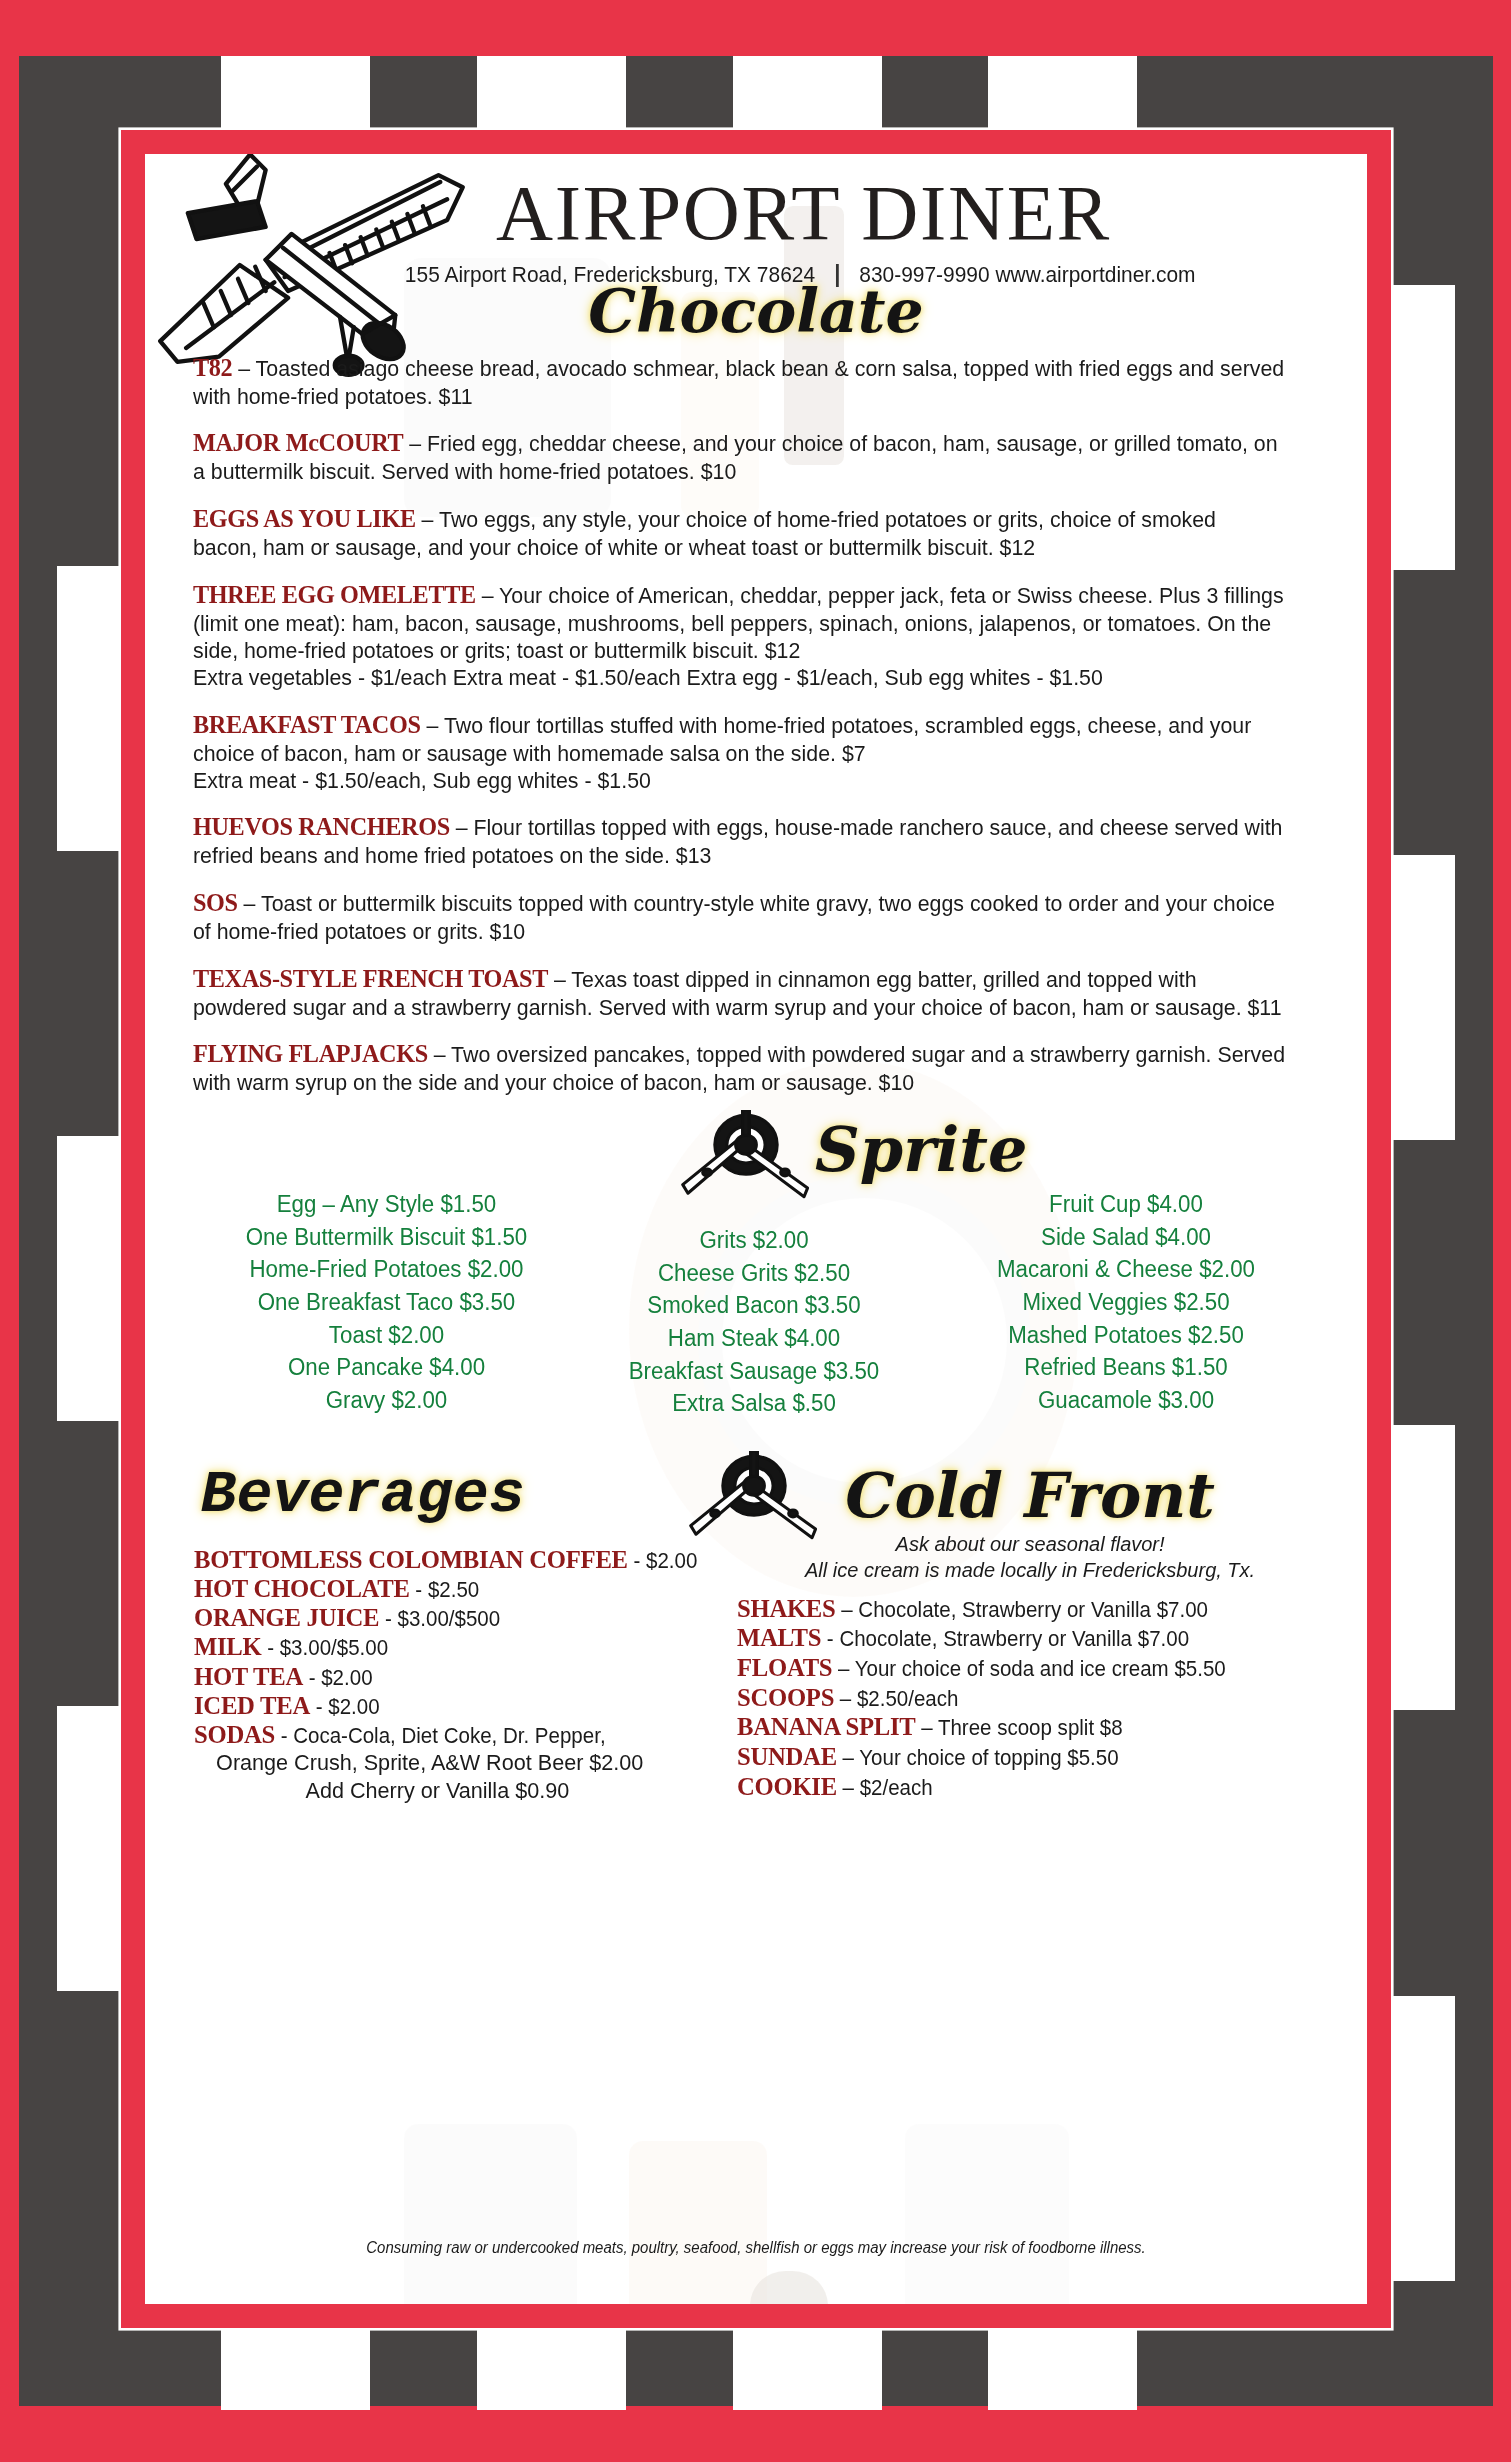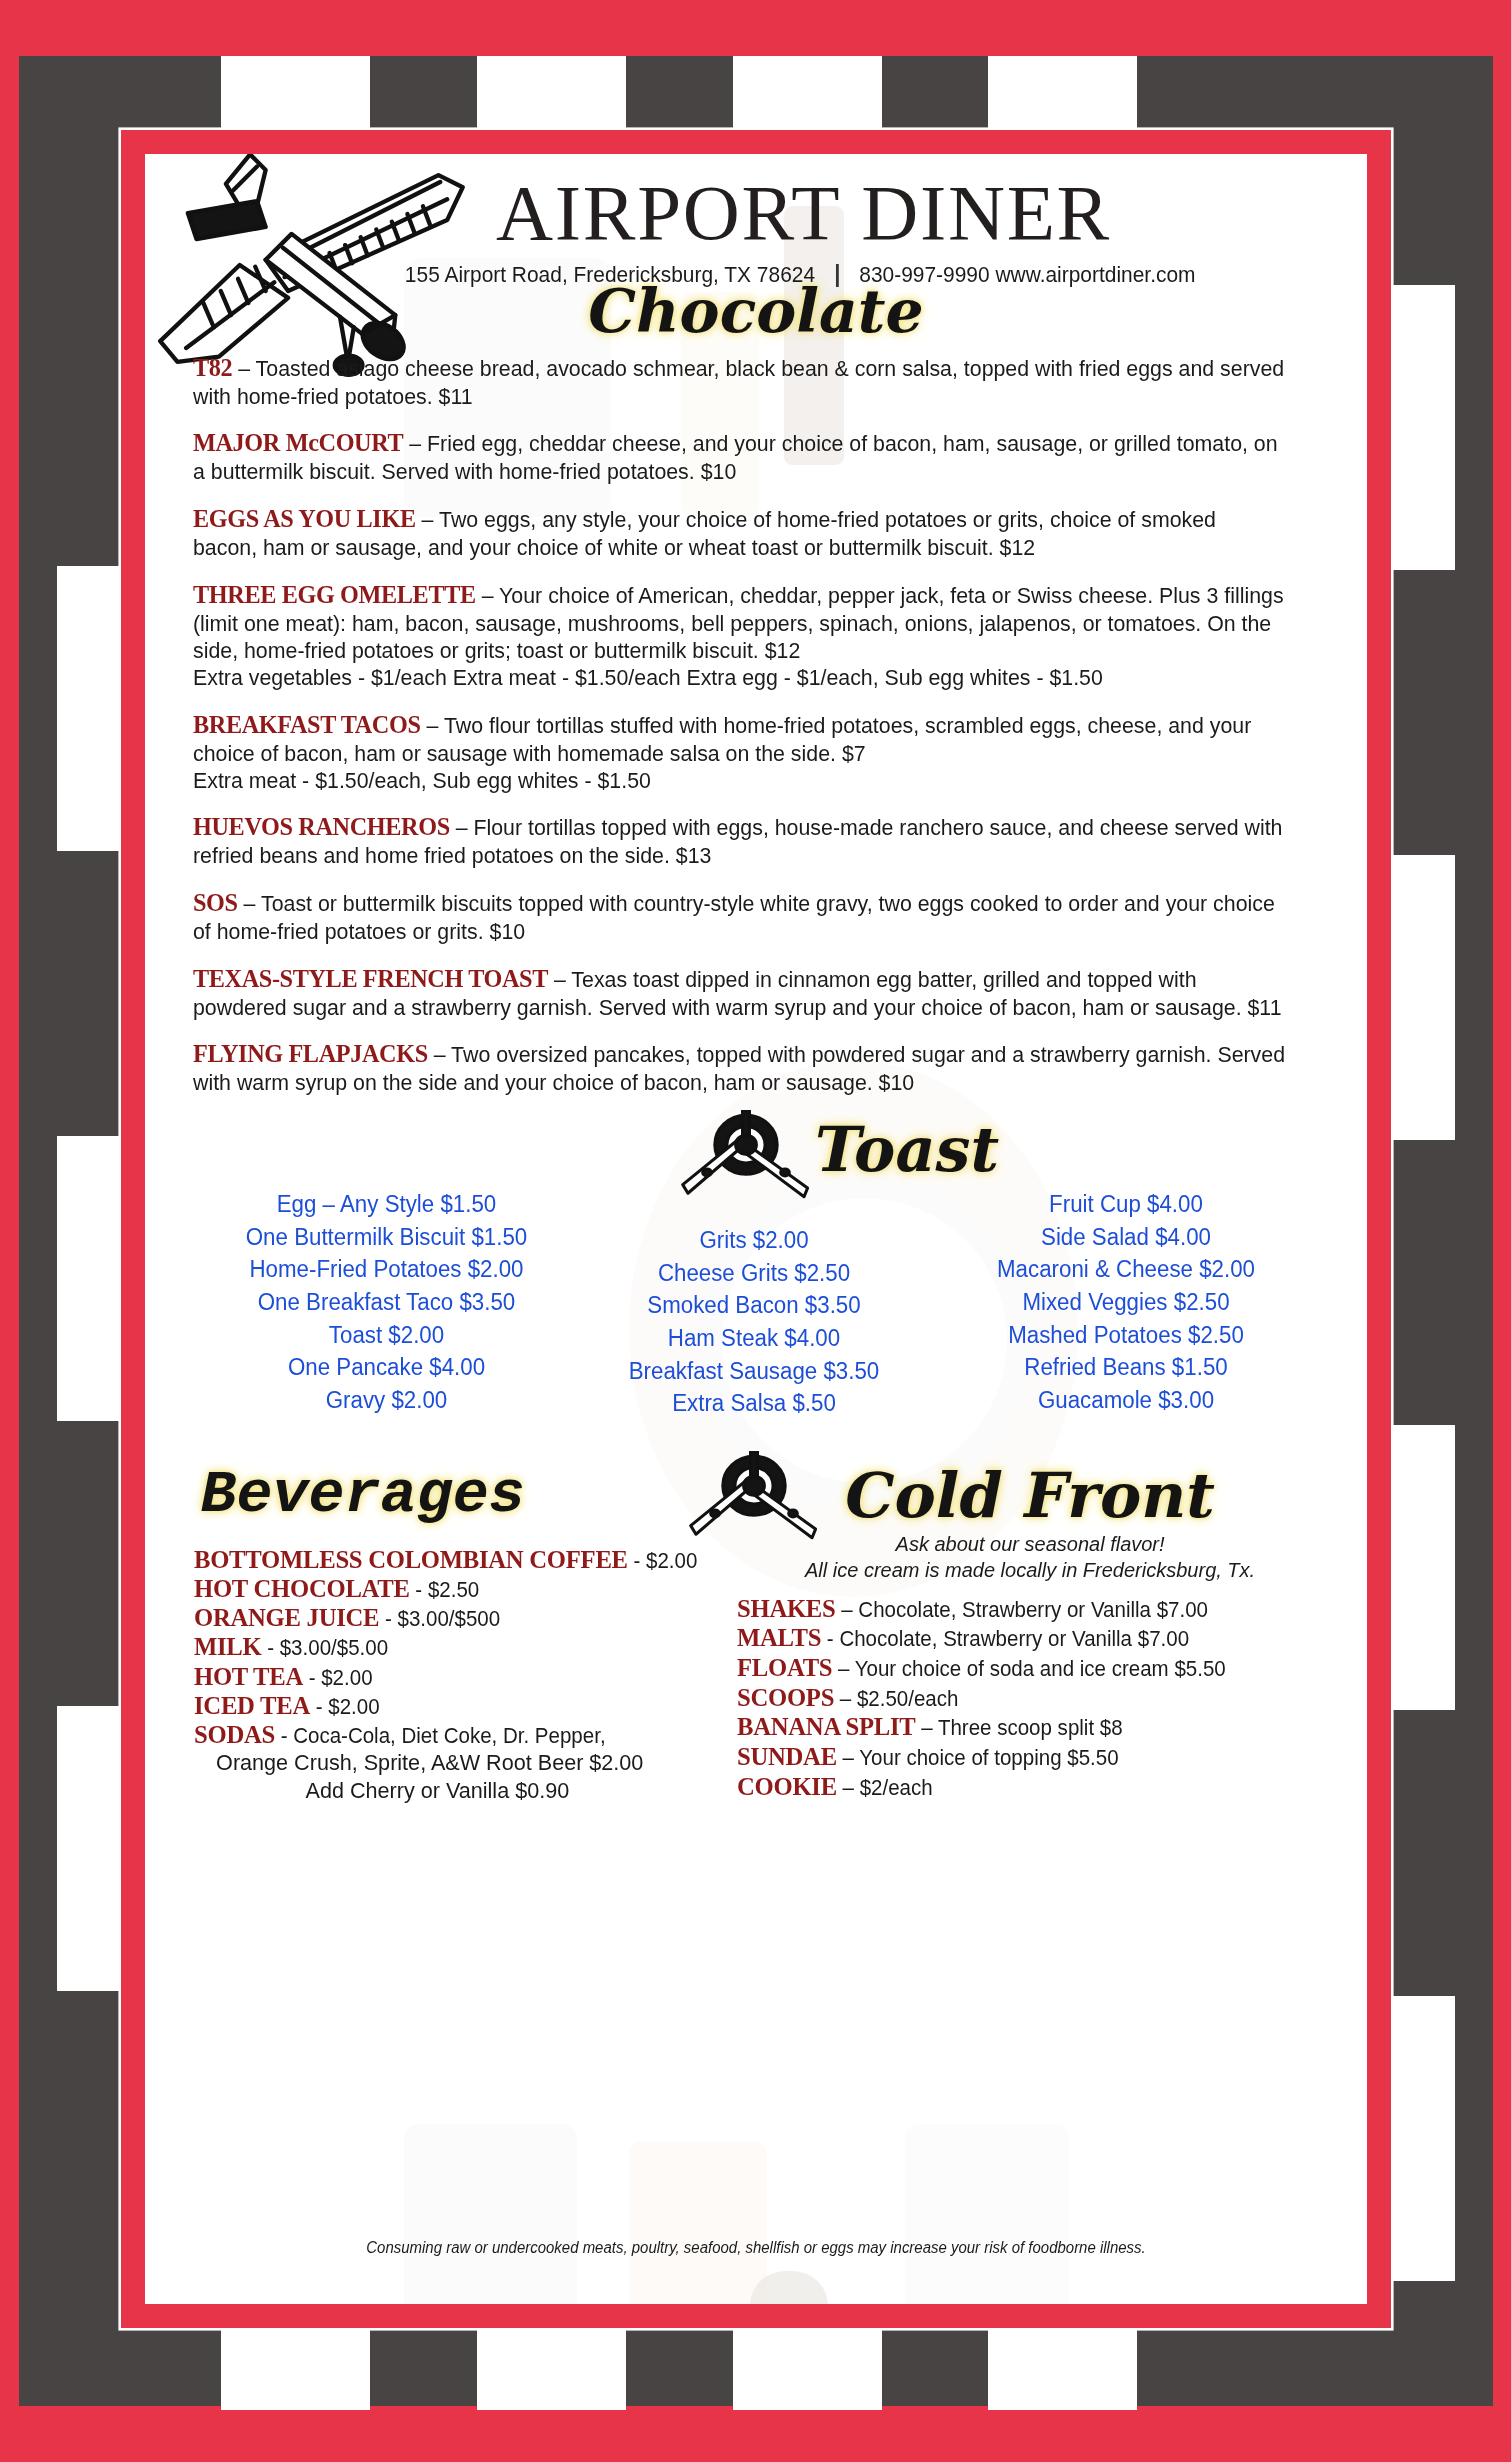--- a/index.html
+++ b/index.html
@@ -88,21 +88,21 @@
   
   .sides-wrap{position:relative;z-index:3;margin-top:12px;}
   .sides-head{position:relative;height:83px;}
   .sides-head .t-sides{position:absolute;left:670px;top:5.2px;}
   .prop{position:absolute;width:130px;height:92px;}
   .prop.sides-prop{left:536px;top:-3.5px;}
   .sides-cols{
     display:flex;justify-content:space-between;
     padding:0 60px;margin-top:-8.6px;
   }
-  .sides-col{flex:0 0 auto;text-align:center;font-size:23px;line-height:1.42;color:#1d4ed8;}
+  .sides-col{flex:0 0 auto;text-align:center;font-size:23px;line-height:1.42;color:#15803d;}
   .sides-col.c1{width:363px;}
   .sides-col.c2{width:372px;margin-top:36px;}
   .sides-col.c3{width:372px;}
   .sides-col div{transform:scaleX(.97);}
 
   
   .bottom{
     display:flex;position:relative;z-index:3;margin-top:45px;padding:0 40px;
   }
   .bev{width:48%;}
@@ -307,21 +307,21 @@
           <ellipse cx="75" cy="40" rx="36" ry="34" fill="#141414"></ellipse>
           <ellipse cx="75" cy="40" rx="22" ry="21" fill="#fff"></ellipse>
           <path d="M71 0 L79 0 L79 40 L71 40 Z" fill="#141414"></path>
           <path d="M73 40 L8 96 L2 86 L66 34 Z" fill="#fff"></path>
           <path d="M77 40 L146 90 L142 100 L72 48 Z" fill="#fff"></path>
           <ellipse cx="30" cy="72" rx="5" ry="4" fill="#141414"></ellipse>
           <ellipse cx="120" cy="72" rx="5" ry="4" fill="#141414"></ellipse>
           <ellipse cx="75" cy="40" rx="12" ry="11" fill="#141414"></ellipse>
         </g>
       </svg>
-      <div class="script t-sides">Toast</div>
+      <div class="script t-sides">Sprite</div>
     </div>
 
     <div class="sides-cols">
       <div class="sides-col c1">
         <div>Egg – Any Style $1.50</div>
         <div>One Buttermilk Biscuit $1.50</div>
         <div>Home-Fried Potatoes $2.00</div>
         <div>One Breakfast Taco $3.50</div>
         <div>Toast $2.00</div>
         <div>One Pancake $4.00</div>

